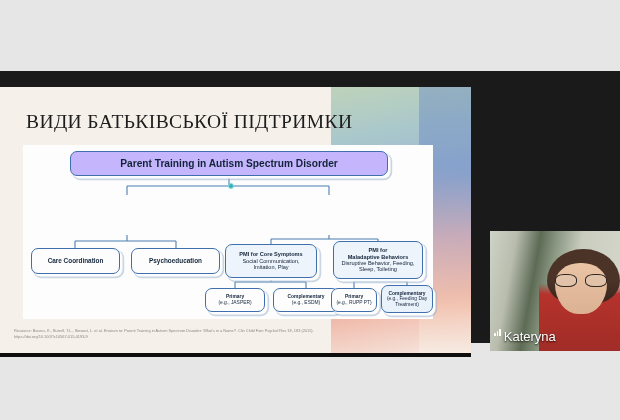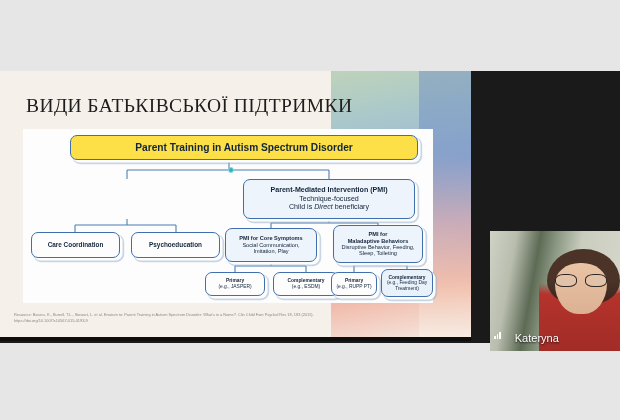--- a/index.html
+++ b/index.html
@@ -13,21 +13,21 @@
 
   
   .stage {
     position: absolute; left: 0; top: 71px;
     width: 620px; height: 272px;
     background: #1a1a1a;
   }
 
   
   .slide {
-    position: absolute; left: 0; top: 0;
+    position: absolute; left: 0; top: 16px;
     width: 471px; height: 270px;
     background: #f6f0ea;
     overflow: hidden;
   }
   .slide-grad {
     position: absolute; right: 0; top: 0; width: 140px; height: 100%;
     background:
       linear-gradient(170deg,
         rgba(180,205,178,0.85) 0%,
         rgba(150,190,195,0.80) 18%,
@@ -76,21 +76,21 @@
     align-items: center; justify-content: center;
     text-align: center;
     color: #12243a;
     padding: 2px 3px;
     overflow: hidden;
   }
   .node .ttl { font-weight: bold; line-height: 1.12; }
   .node .sub { line-height: 1.15; }
   .node .sub i { font-style: italic; }
 
-  .n-root  { left: 47px;  top: 6px;   width: 348px; height: 25px; font-size: 10.2px; background:#fde047; }
+  .n-root  { left: 47px;  top: 6px;   width: 318px; height: 25px; font-size: 10.2px; background:#c4b5fd; }
   .n-left  { left: 18px;  top: 50px;  width: 172px; height: 40px; font-size: 7.1px; }
   .n-right { left: 220px; top: 50px;  width: 172px; height: 40px; font-size: 7.1px; }
   .n-care  { left: 8px;   top: 103px; width: 89px;  height: 26px; font-size: 6.4px; background:#fdfdfd; }
   .n-psy   { left: 108px; top: 103px; width: 89px;  height: 26px; font-size: 6.4px; background:#fdfdfd; }
   .n-core  { left: 202px; top: 99px;  width: 92px;  height: 34px; font-size: 5.6px; }
   .n-mal   { left: 310px; top: 96px;  width: 90px;  height: 38px; font-size: 5.6px; }
   .n-l1    { left: 182px; top: 143px; width: 60px;  height: 24px; font-size: 4.9px; background:#fdfdfd; }
   .n-l2    { left: 250px; top: 143px; width: 66px;  height: 24px; font-size: 4.9px; background:#fdfdfd; }
   .n-l3    { left: 308px; top: 143px; width: 46px;  height: 24px; font-size: 4.9px; background:#fdfdfd; }
   .n-l4    { left: 358px; top: 140px; width: 52px;  height: 28px; font-size: 4.9px; background:#e9f1fa; }
@@ -133,22 +133,22 @@
     background: linear-gradient(180deg,#e9c4a5,#dcb193);
     border-radius: 48% 48% 45% 45% / 40% 40% 60% 60%; }
   .cam-glass { position: absolute; left: 50%; top: 36%; width: 40%; height: 11%; }
   .cam-glass i { position: absolute; top: 0; width: 42%; height: 100%;
     border: 1.4px solid #2e2622; border-radius: 40%; background: rgba(220,210,205,0.25); }
   .cam-glass i:first-child { left: 0; }
   .cam-glass i:last-child { right: 0; }
 
   .cam-label {
     position: absolute; left: 4px; bottom: 7px;
-    display: flex; align-items: flex-start; gap: 14px;
-    color: #fff; font-size: 11px;
+    display: flex; align-items: flex-start; gap: 3px;
+    color: #fff; font-size: 13px;
     text-shadow: 0 1px 2px rgba(0,0,0,0.85);
   }
   .bars { display: flex; align-items: flex-end; gap: 1px; height: 7px; }
   .bars b { width: 1.6px; background: #fff; display: block; border-radius: .5px; }
   .bars b:nth-child(1) { height: 3px; }
   .bars b:nth-child(2) { height: 5px; }
   .bars b:nth-child(3) { height: 7px; }
 
   .stage-edge { position: absolute; left: 0; top: 266px; width: 471px; height: 6px; background: #0d0d0d; }
 </style>
@@ -193,25 +193,20 @@
             </g>
           </svg>
 
           <div class="node n-root">
             <span class="ttl">Parent Training in Autism Spectrum Disorder</span>
           </div>
 
           <div class="dot"></div>
 
 
-          <div class="node n-right">
-            <span class="ttl">Parent-Mediated Intervention (PMI)</span>
-            <span class="sub">Technique-focused</span>
-            <span class="sub"><span>Child is </span><i>Direct</i><span> beneficiary</span></span>
-          </div>
 
           <div class="node n-care">
             <span class="ttl">Care Coordination</span>
           </div>
 
           <div class="node n-psy">
             <span class="ttl">Psychoeducation</span>
           </div>
 
           <div class="node n-core">

